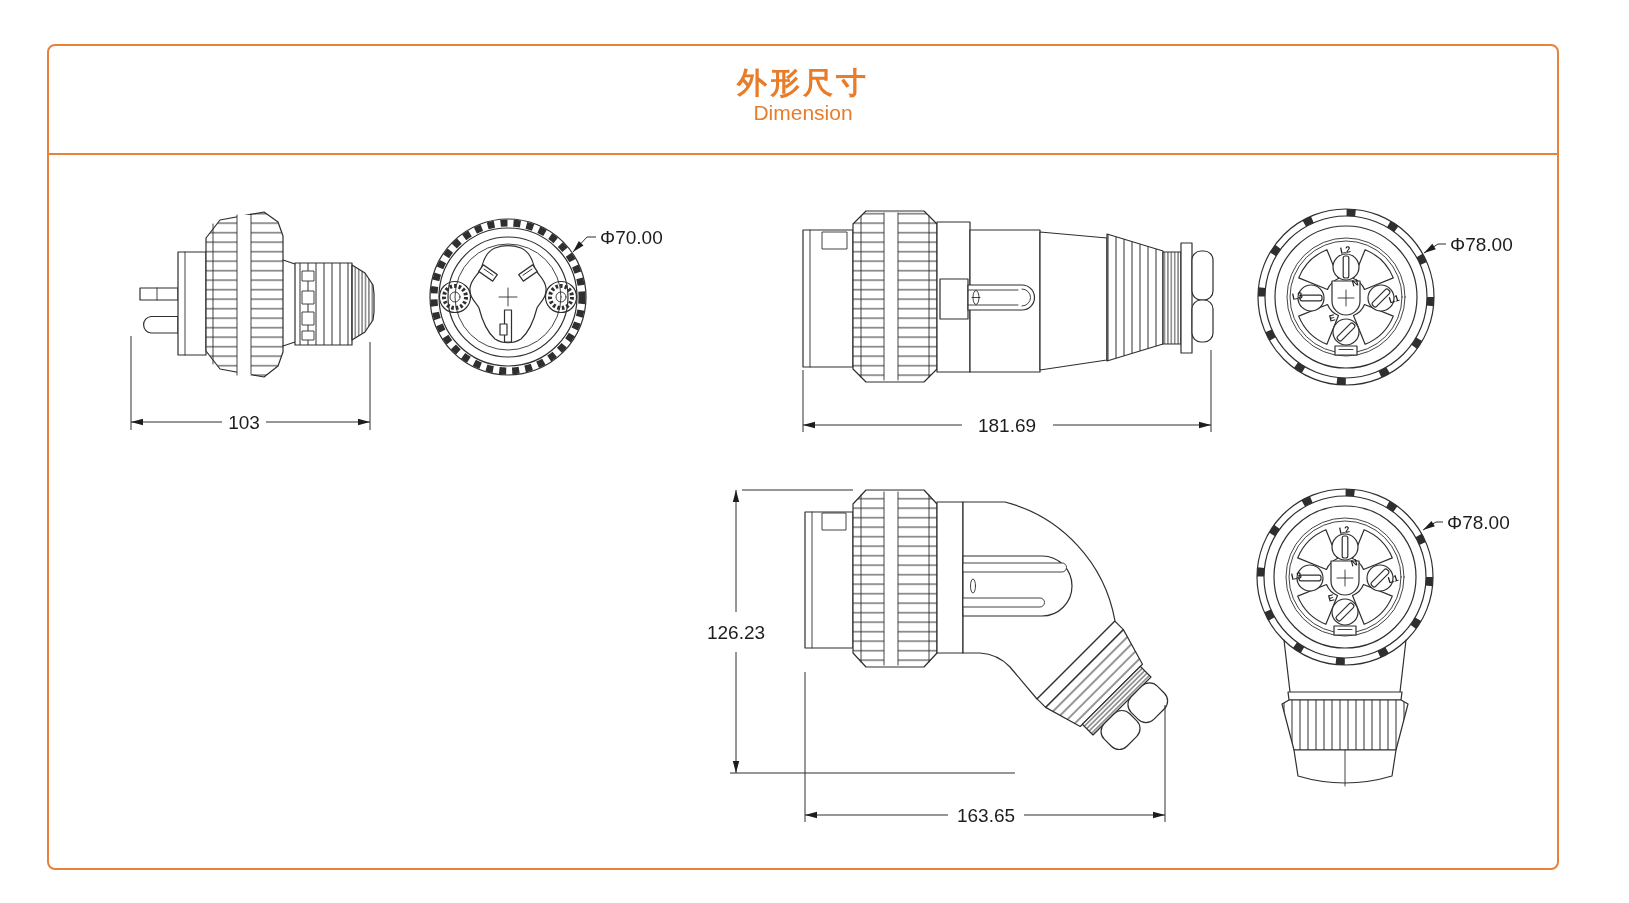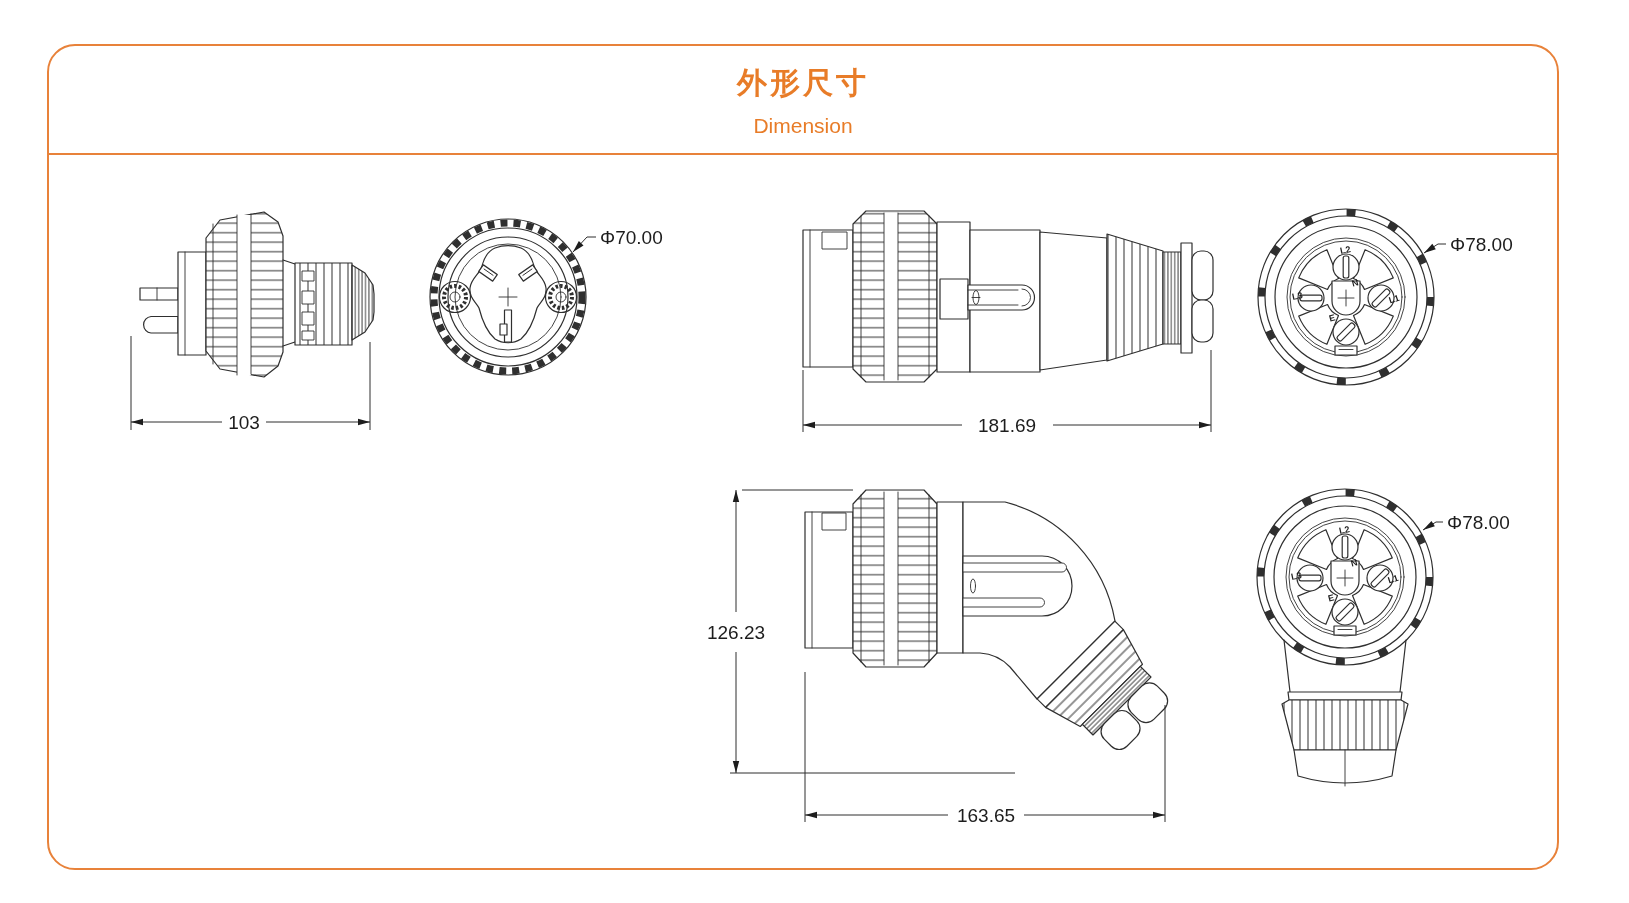--- a/index.html
+++ b/index.html
@@ -1,22 +1,22 @@
 <!DOCTYPE html>
 <html><head>
 <meta charset="utf-8">
 <style>
   html,body{margin:0;padding:0;background:#ffffff;}
   .page{position:relative;width:1629px;height:903px;background:#fff;overflow:hidden;
         font-family:"Liberation Sans", sans-serif;}
   .frame{position:absolute;left:47px;top:44px;width:1512px;height:826px;
-         border:2px solid #e8823a;border-radius:28px;box-sizing:border-box;}
+         border:2px solid #e8823a;border-radius:8px;box-sizing:border-box;}
   .hdr{position:absolute;left:0;top:20px;width:100%;text-align:center;color:#e87c28;}
   .hdr .zh{font-size:30px;font-weight:bold;letter-spacing:3px;line-height:34px;}
-  .hdr .en{font-size:21px;line-height:26px;margin-top:13px;}
+  .hdr .en{font-size:21px;line-height:26px;}
   .divider{position:absolute;left:0;top:107px;width:100%;height:0;
            border-top:2px solid #e8823a;}
   svg{position:absolute;left:0;top:0;}
   .ln{fill:none;stroke:#2f2f2f;stroke-width:1.2;stroke-linejoin:round;stroke-linecap:round;}
   .fw{fill:#ffffff;stroke:#2f2f2f;stroke-width:1.2;stroke-linejoin:round;}
   .fp{stroke:#2f2f2f;stroke-width:1.2;stroke-linejoin:round;}
   .thin{stroke-width:0.9;}
   .dimln{fill:none;stroke:#2f2f2f;stroke-width:1;}
   .arr{fill:#1d1d1d;stroke:none;}
   .dimtxt{font:19px "Liberation Sans", sans-serif;fill:#1d1d1d;}

